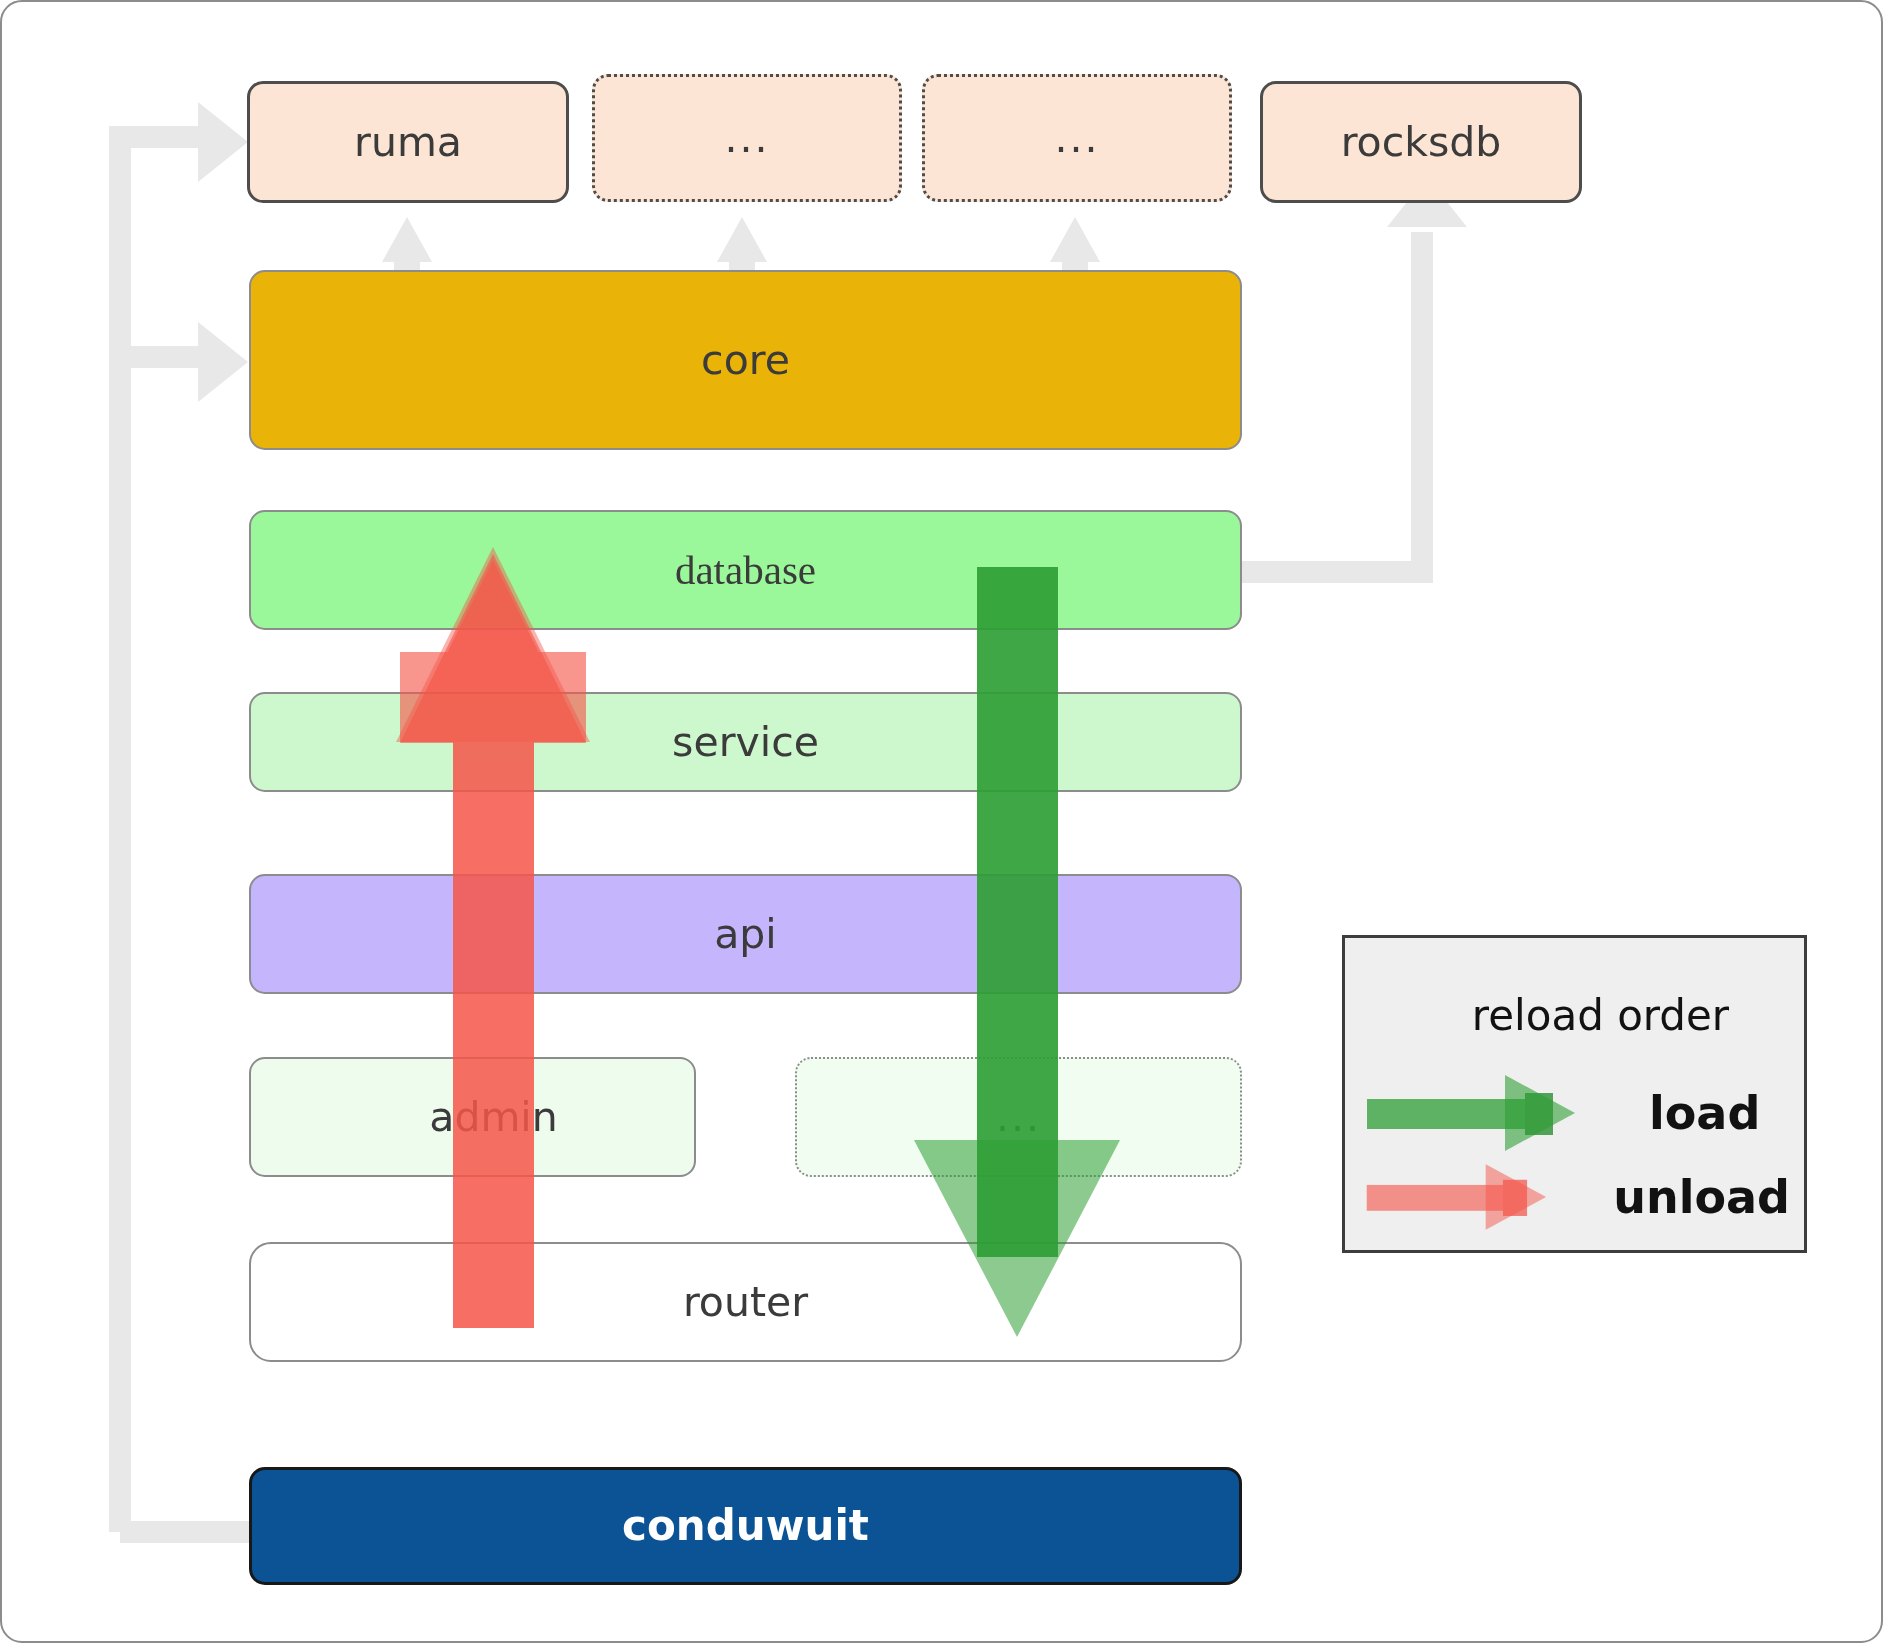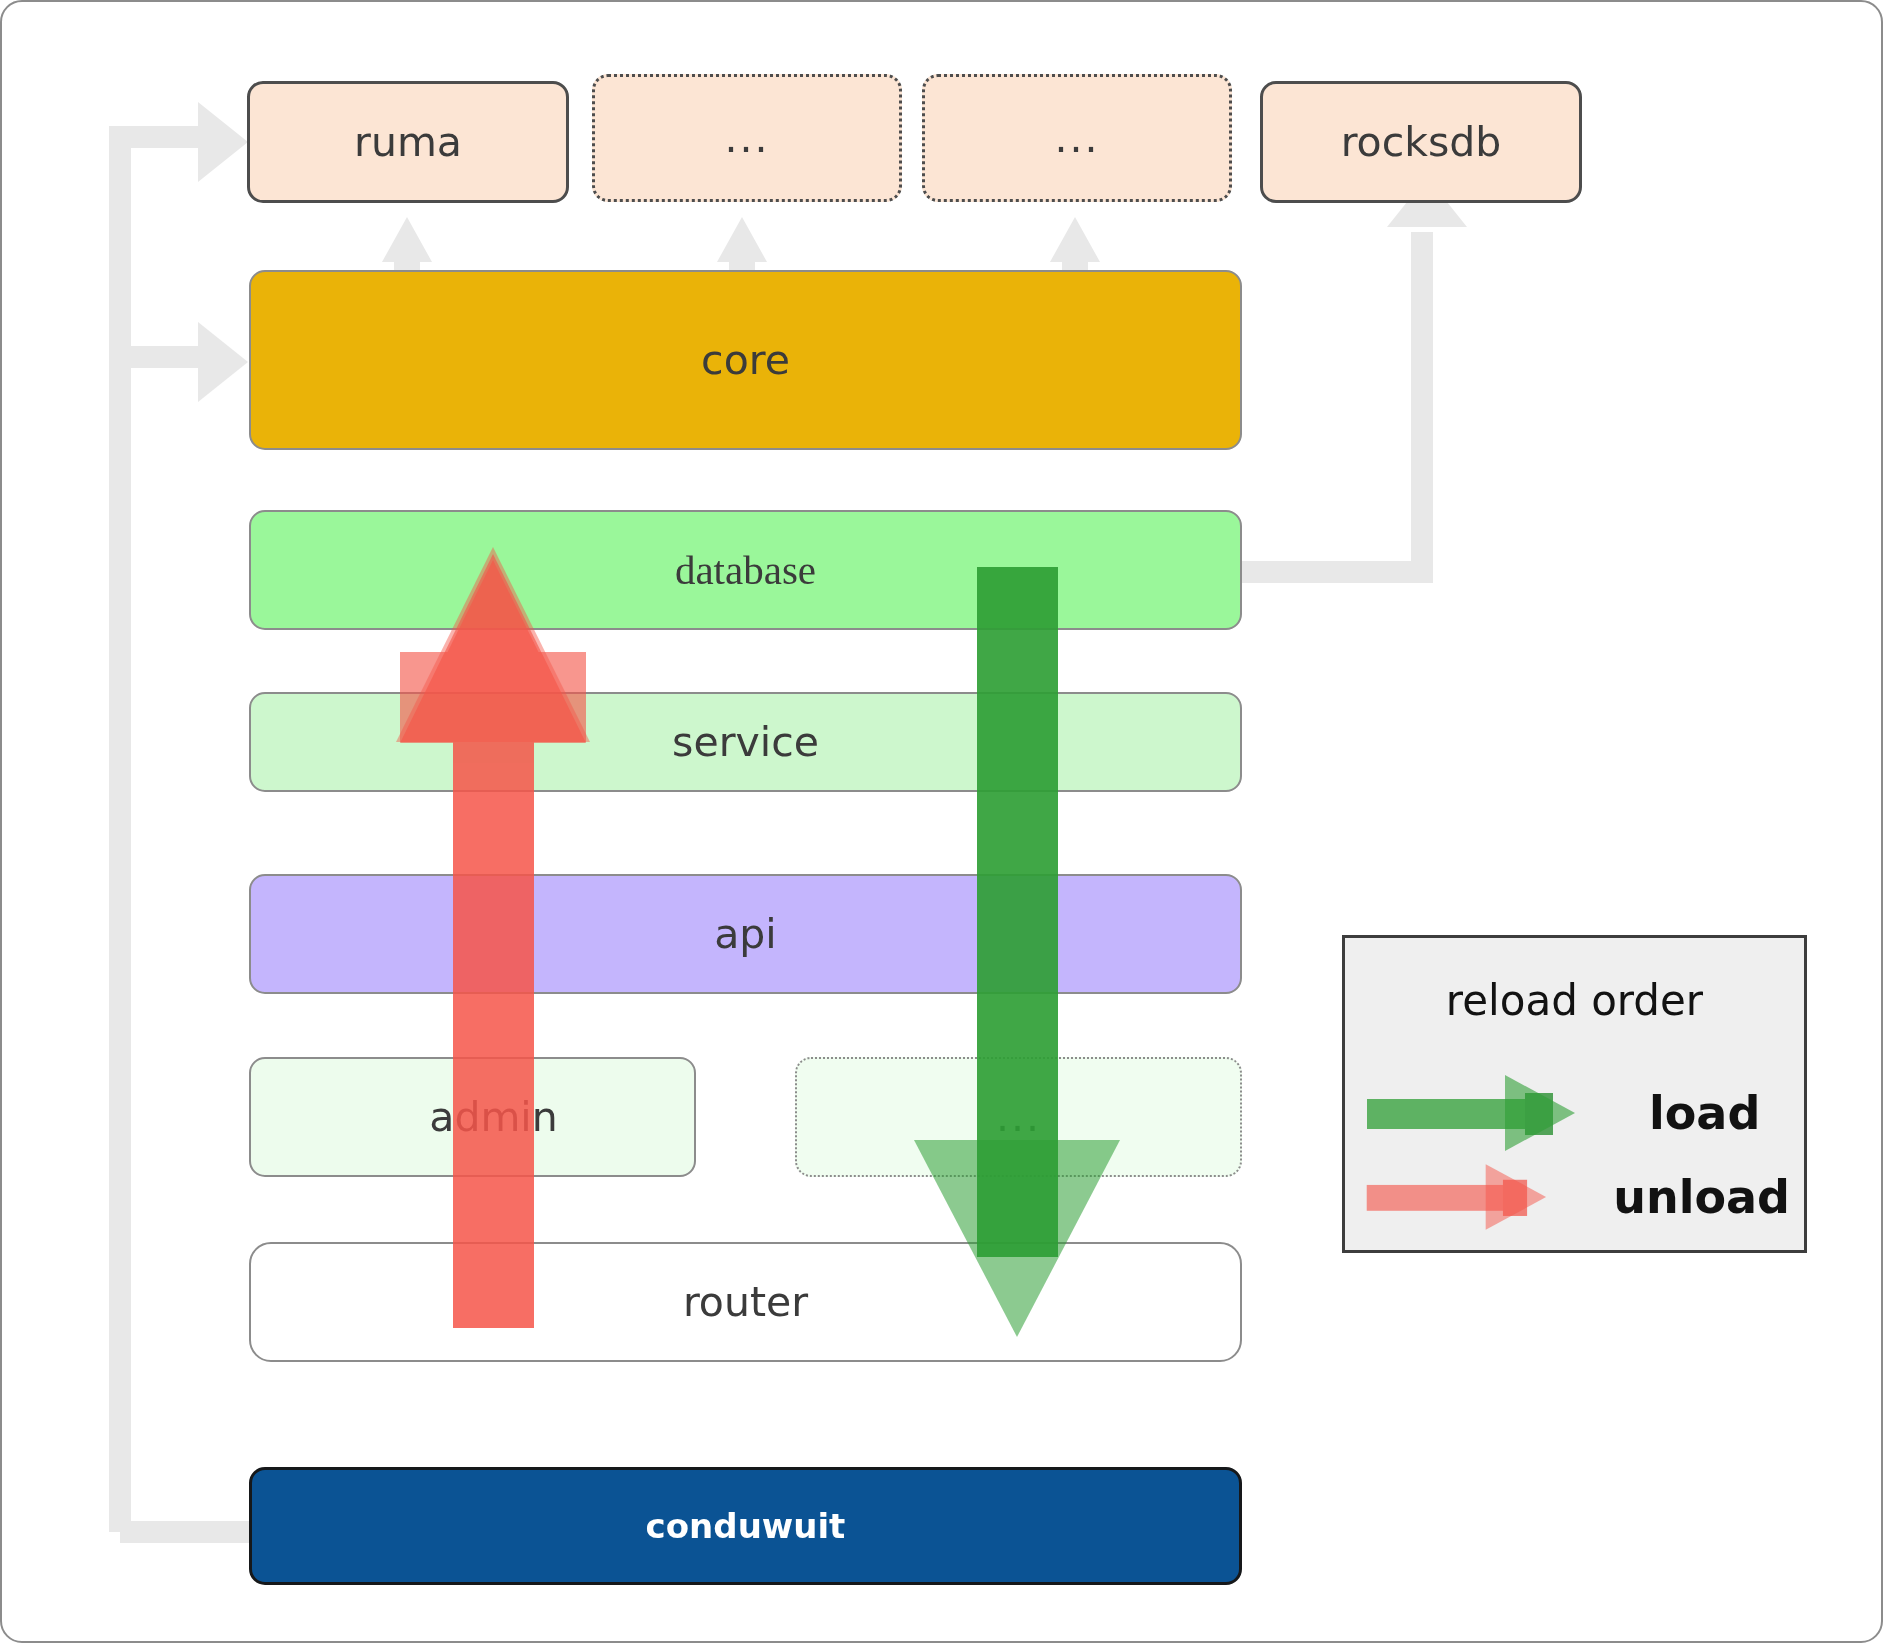--- a/index.html
+++ b/index.html
@@ -71,38 +71,39 @@
   .layer-database { background: #9af79a; }
   .layer-service  { background: #cdf7cd; }
   .layer-api      { background: #c4b5fd; }
   .layer-admin    { background: #edfced; }
   .layer-etc      { background: #f0fdf0; }
   .layer-router   { background: #ffffff; border-radius: 22px; }
   .node-app {
     background: #0b5394;
     border: 3px solid #16181a;
     color: #ffffff;
-    font-size: 34px;
+    font-size: 42px;
     font-weight: bold;
     border-radius: 16px;
   }
   
   .legend {
     position: absolute;
     box-sizing: border-box;
     background: #efefef;
     border: 3px solid #3d3d3d;
   }
   .legend-title {
     position: absolute;
     width: 100%;
-    top: 38px;
+    top: 53px;
     text-align: center;
     font-size: 42px;
     color: #121212;
+    padding-left: 26px;
   }
   .legend-row {
     position: absolute;
     display: flex;
     align-items: center;
   }
   .legend-label {
     font-size: 46px;
     color: #121212;
     white-space: nowrap;

